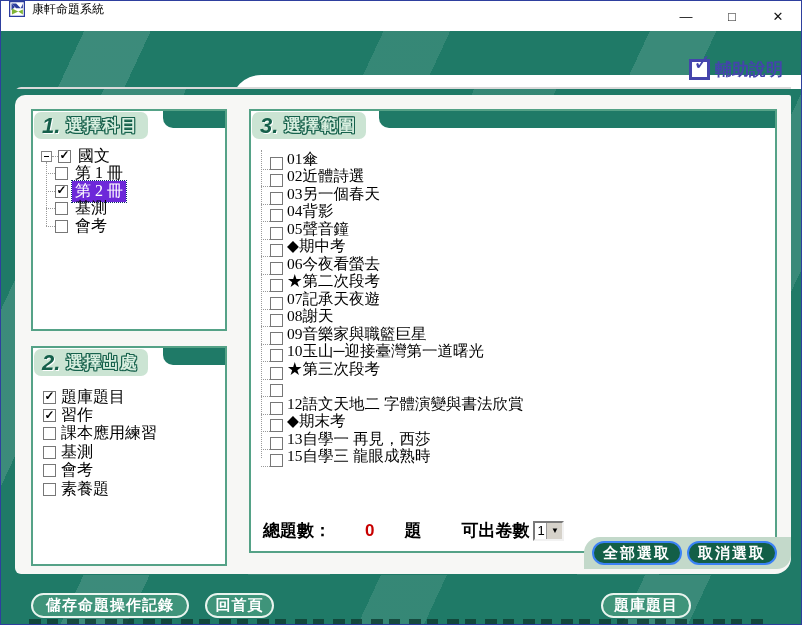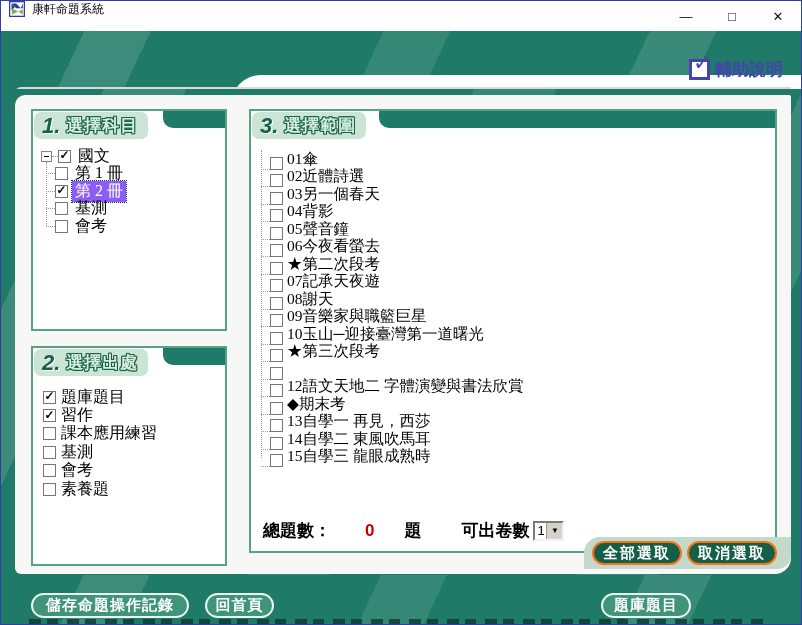--- a/index.html
+++ b/index.html
@@ -47,21 +47,21 @@
       display:inline-flex;align-items:center;justify-content:center;flex:0 0 auto;cursor:pointer;}
   .cb .check{font-size:12px;font-weight:900;line-height:1;color:#000;transform:translateY(-1px);}
   .serif{font-family:"Liberation Serif","DejaVu Serif",serif;}
   
   .tree{padding:36px 0 0 8px;font-size:16px;}
   .troot{display:flex;align-items:center;height:18px;}
   .expander{position:relative;width:11px;height:11px;box-sizing:border-box;border:1px solid #848484;background:#fff;flex:0 0 auto;cursor:pointer;}
   .expander::after{content:"";position:absolute;left:2px;right:2px;top:4px;border-top:1px solid #000;}
   .hstub{width:6px;border-top:1px dotted #9a9a9a;flex:0 0 auto;}
   .tlabel{padding:0 3px;margin-left:4px;cursor:pointer;white-space:nowrap;}
-  .tlabel.sel{background:#8b5cf6;color:#fff;outline:1px dotted #0a2a6b;}
+  .tlabel.sel{background:#6d28d9;color:#fff;outline:1px dotted #0a2a6b;}
   .tchildren{position:relative;margin-left:5px;}
   .tchildren::before{content:"";position:absolute;left:0;top:-3px;bottom:9px;border-left:1px dotted #9a9a9a;}
   .trow{display:flex;align-items:center;height:17.5px;}
   .trow::before{content:"";width:9px;border-top:1px dotted #9a9a9a;flex:0 0 auto;}
   
   .slist{padding:40px 0 0 10px;font-size:16px;}
   .srow{display:flex;align-items:center;height:18.4px;}
   .srow .lbl{margin-left:5px;white-space:nowrap;cursor:pointer;}
   
   .rlist{position:relative;margin:41px 0 0 10px;font-size:15.5px;}
@@ -75,21 +75,21 @@
   .sum .unit{margin-left:30px;}
   .sum .plabel{margin-left:40px;}
   .combo{margin-left:4px;width:31px;height:20px;box-sizing:border-box;display:flex;background:#fff;
          border:2px solid;border-color:#7a7a7a #f2f2f2 #f2f2f2 #7a7a7a;}
   .combo-val{flex:1;font-size:13px;font-weight:normal;padding-left:2px;line-height:16px;}
   .combo-btn{width:15px;background:#D6D2CA;border-left:1px solid #9a9a9a;display:flex;align-items:center;justify-content:center;font-size:8px;color:#000;cursor:pointer;}
   
   .select-tab{position:absolute;left:583px;top:536px;right:10px;height:32px;background:#C3D9CA;
               border-top-left-radius:16px;border-bottom-right-radius:14px;}
   .btn{display:flex;align-items:center;justify-content:center;color:#fff;font-weight:bold;cursor:pointer;box-sizing:border-box;}
-  .btn-dark{position:absolute;width:90px;height:24px;background:#135F47;border:2px solid #f97316;border-radius:13px;font-size:15px;letter-spacing:2px;text-align:center;}
+  .btn-dark{position:absolute;width:90px;height:24px;background:#135F47;border:2px solid #3b82f6;border-radius:13px;font-size:15px;letter-spacing:2px;text-align:center;}
   .btn-all{left:591px;top:540px;}
   .btn-none{left:686px;top:540px;}
   
   .bottombar{position:absolute;left:0;top:574px;width:802px;height:51px;}
   .btn-light{position:absolute;background:#3F947A;border:2px solid #E9F4EE;border-radius:13px;font-size:15px;letter-spacing:1px;}
   .btn-save{left:30px;top:592px;width:158px;height:25px;}
   .btn-home{left:204px;top:592px;width:69px;height:25px;}
   .btn-out{left:600px;top:592px;width:90px;height:25px;}
   .clip-strip{position:absolute;left:28px;right:34px;top:618px;height:7px;opacity:.8;
      background:repeating-linear-gradient(90deg,#0D3A30 0 12px,transparent 12px 18px,#0D3A30 18px 29px,transparent 29px 38px);}
@@ -230,20 +230,24 @@
         <div class="lrow">
           <span class="cb"></span>
           <span class="lbl">04背影</span>
         </div>
         <div class="lrow">
           <span class="cb"></span>
           <span class="lbl">05聲音鐘</span>
         </div>
         <div class="lrow">
           <span class="cb"></span>
+          <span class="lbl">◆期中考</span>
+        </div>
+        <div class="lrow">
+          <span class="cb"></span>
           <span class="lbl">06今夜看螢去</span>
         </div>
         <div class="lrow">
           <span class="cb"></span>
           <span class="lbl">★第二次段考</span>
         </div>
         <div class="lrow">
           <span class="cb"></span>
           <span class="lbl">07記承天夜遊</span>
         </div>
@@ -270,24 +274,20 @@
           <span class="cb"></span>
           <span class="lbl">12語文天地二 字體演變與書法欣賞</span>
         </div>
         <div class="lrow">
           <span class="cb"></span>
           <span class="lbl">◆期末考</span>
         </div>
         <div class="lrow">
           <span class="cb"></span>
           <span class="lbl">13自學一 再見，西莎</span>
-        </div>
-        <div class="lrow">
-          <span class="cb"></span>
-          <span class="lbl">14自學二 東風吹馬耳</span>
         </div>
         <div class="lrow">
           <span class="cb"></span>
           <span class="lbl">15自學三 龍眼成熟時</span>
         </div>
       </div>
     <div class="sum">
       <span>總題數：</span>
       <span class="val">0</span>
       <span class="unit">題</span>

